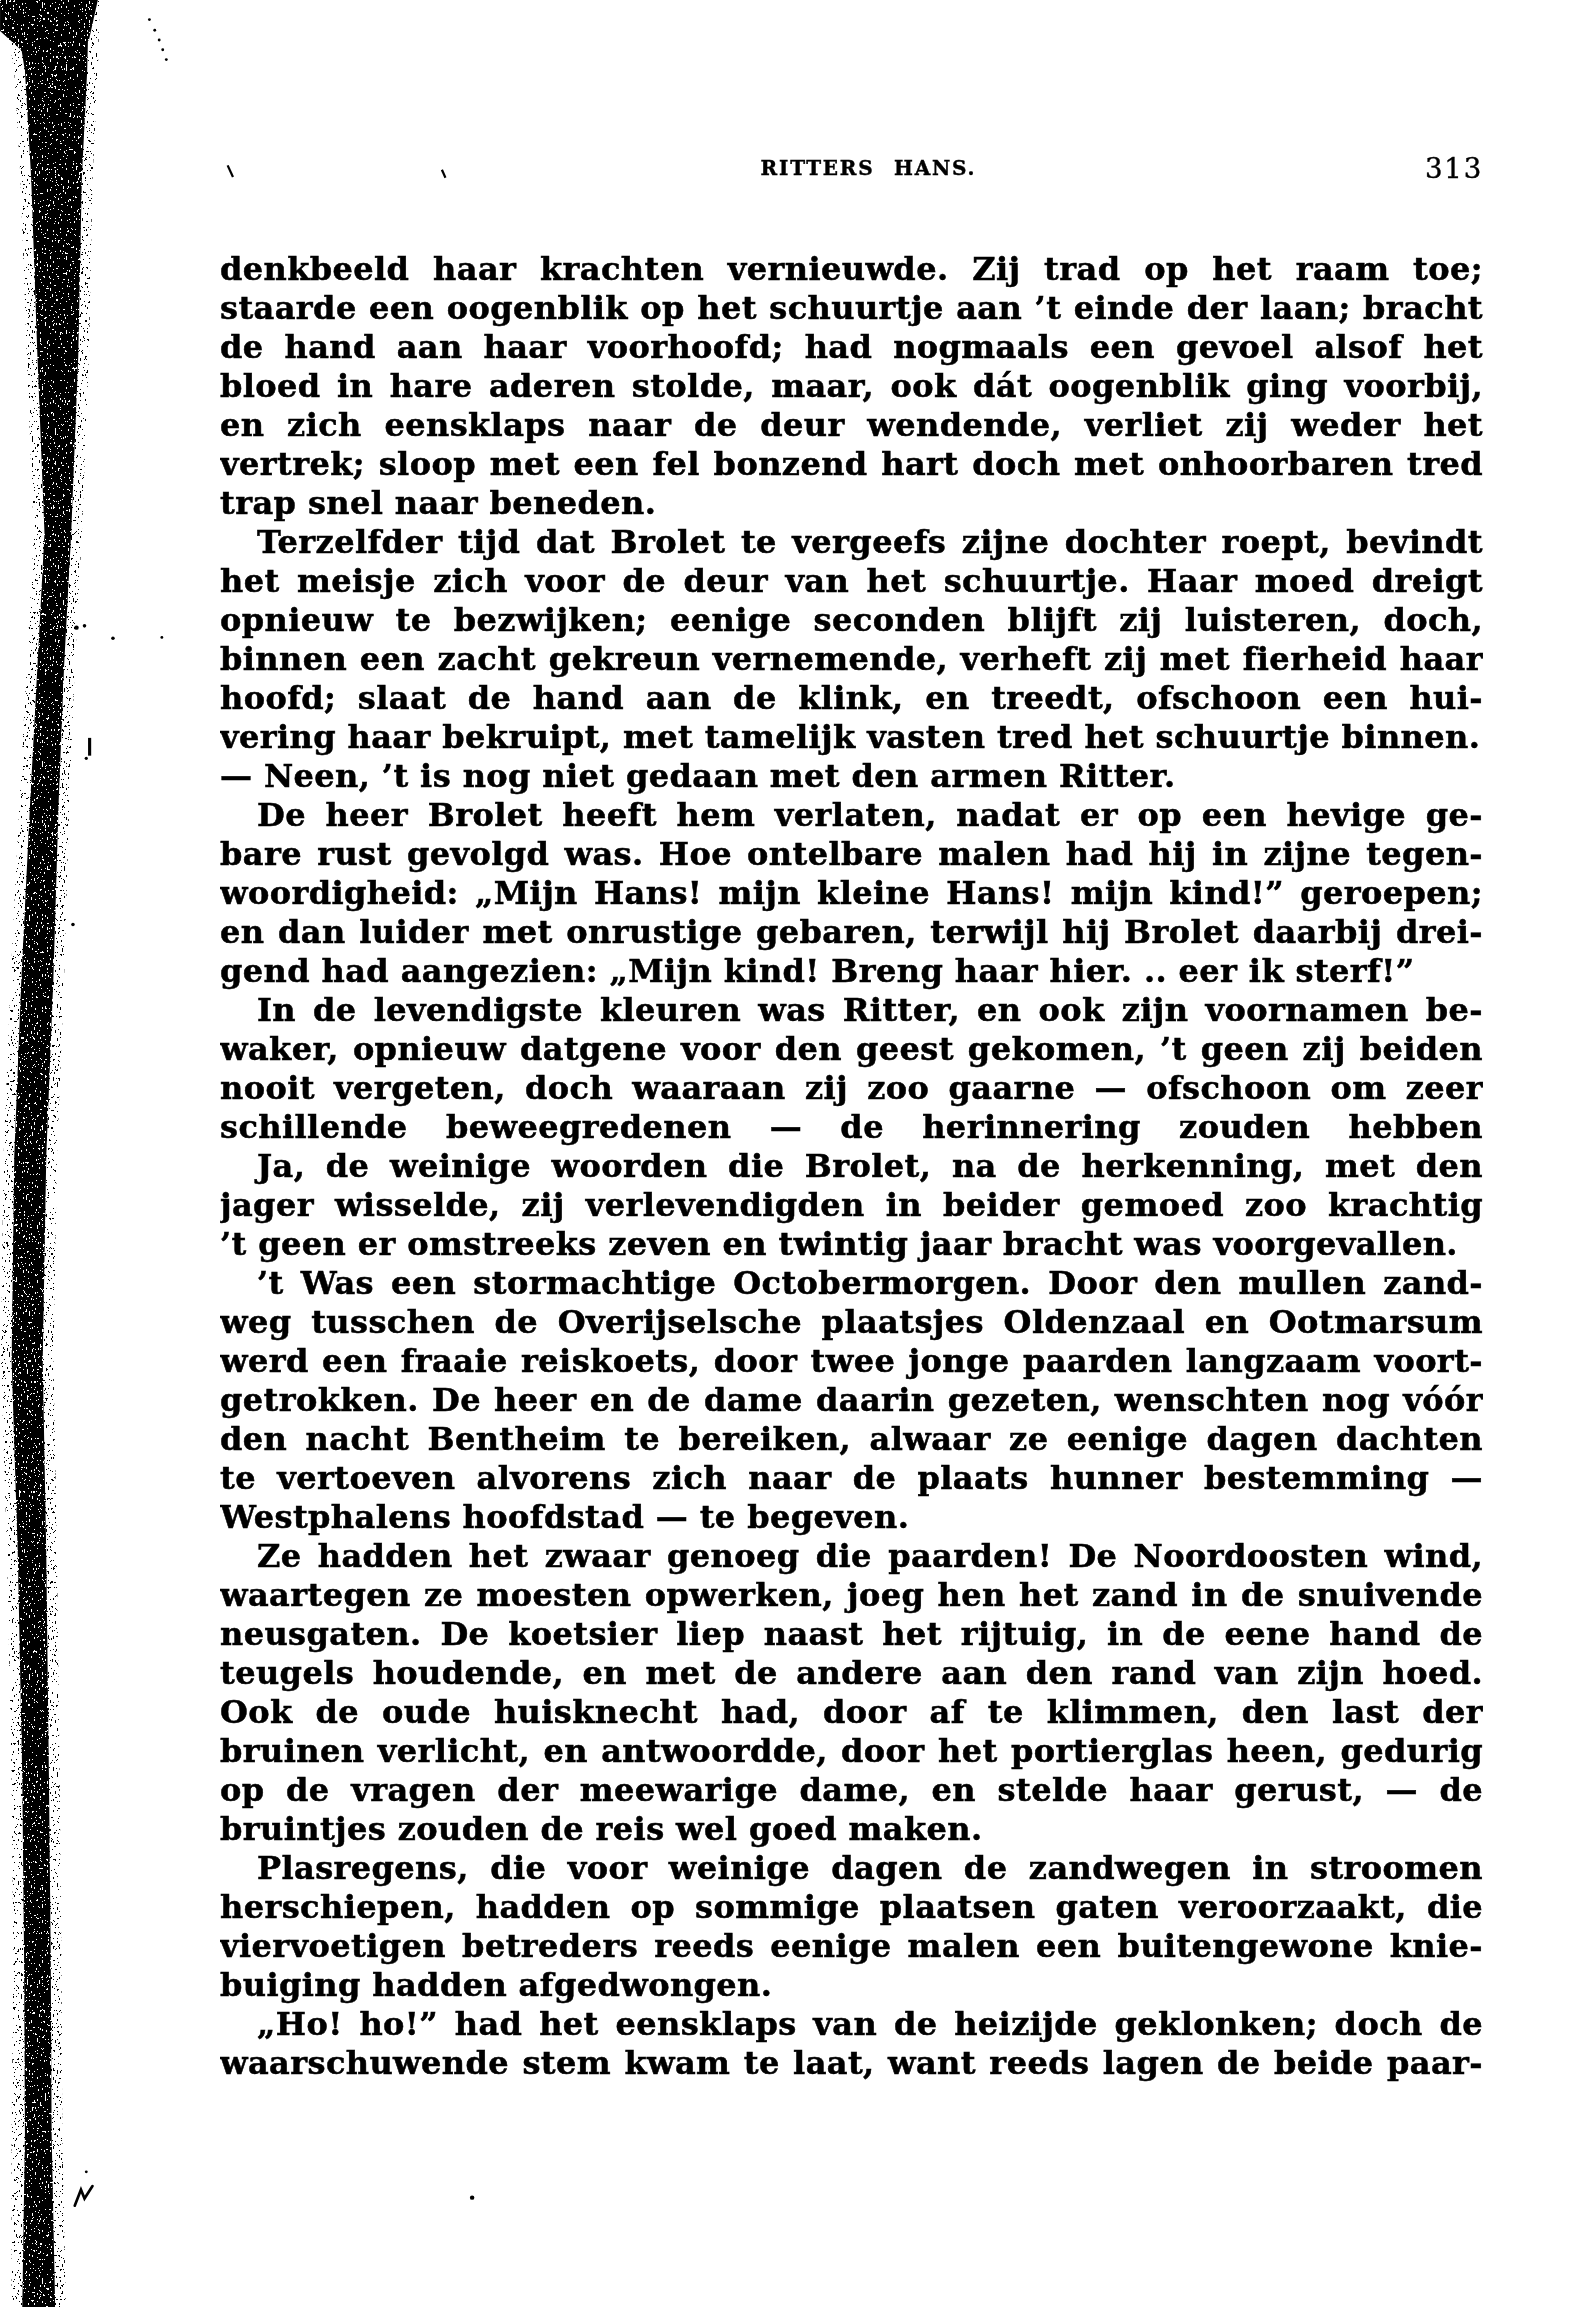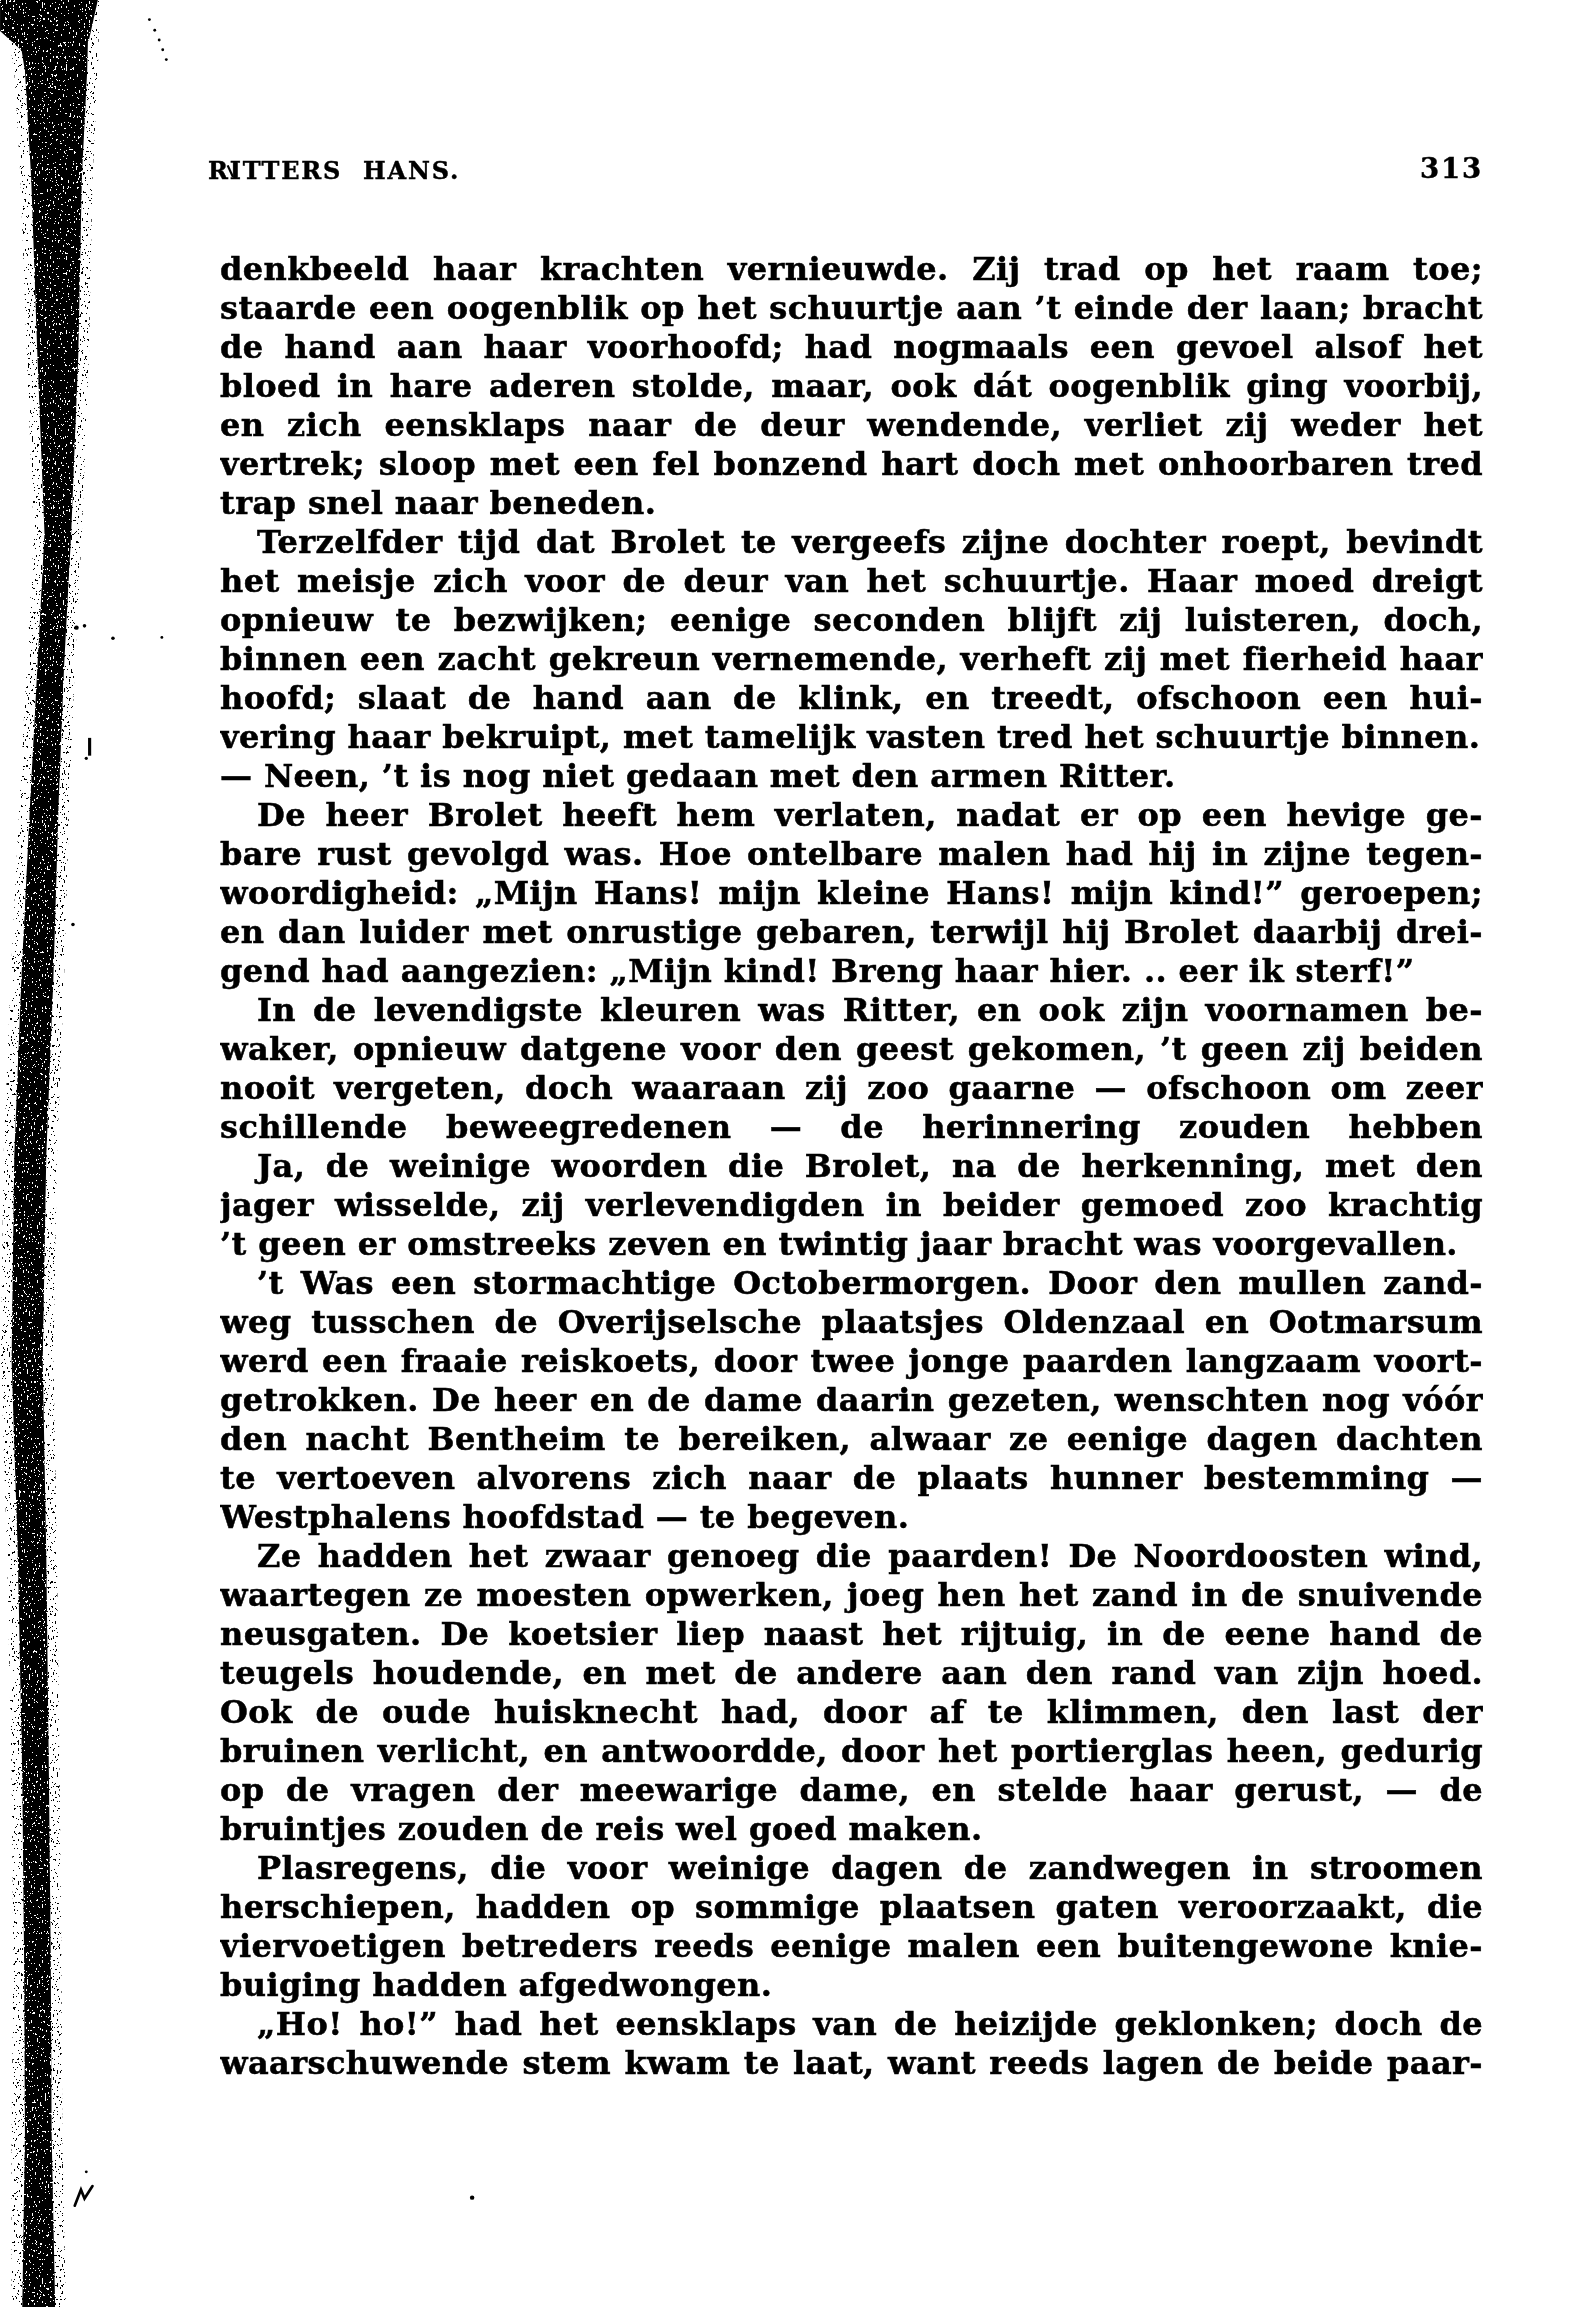--- a/index.html
+++ b/index.html
@@ -4,28 +4,28 @@
 <style>
   html,body{margin:0;padding:0}
   body{
     width:1595px;height:2307px;overflow:hidden;position:relative;
     background:#fff;
     font-family:"DejaVu Serif","Liberation Serif",serif;
   }
   .page{position:absolute;inset:0;background:var(--paper,#fff);color:var(--ink,#000)}
   .scan-svg{position:absolute;left:0;top:0;pointer-events:none}
   .runhead{
-    position:absolute;left:208px;top:156px;width:1263px;
-    text-align:left;font-size:24px;font-weight:bold;
+    position:absolute;left:237px;top:156px;width:1263px;
+    text-align:center;font-size:20px;font-weight:bold;
     letter-spacing:1.8px;word-spacing:10.7px;
     -webkit-text-stroke:0.4px var(--ink,#000);
   }
   .pagenum{
     position:absolute;top:152px;right:112px;
-    font-size:27.6px;font-weight:bold;letter-spacing:1.8px;
+    font-size:27.6px;font-weight:normal;letter-spacing:1.8px;
     -webkit-text-stroke:0.4px var(--ink,#000);
   }
   .text-block{
     position:absolute;left:220px;top:250px;width:1263px;
     font-size:32px;font-weight:bold;letter-spacing:0.4px;
     -webkit-text-stroke:0.5px var(--ink,#000);
   }
   .line{
     height:39px;line-height:39px;overflow:hidden;
     text-align:justify;text-align-last:justify;

